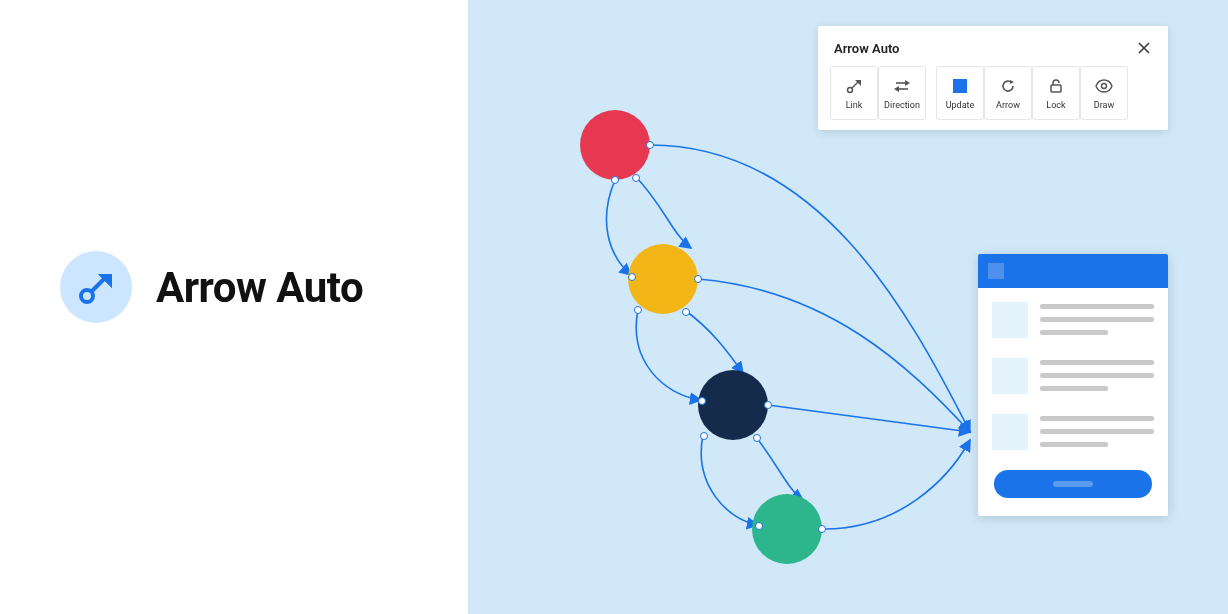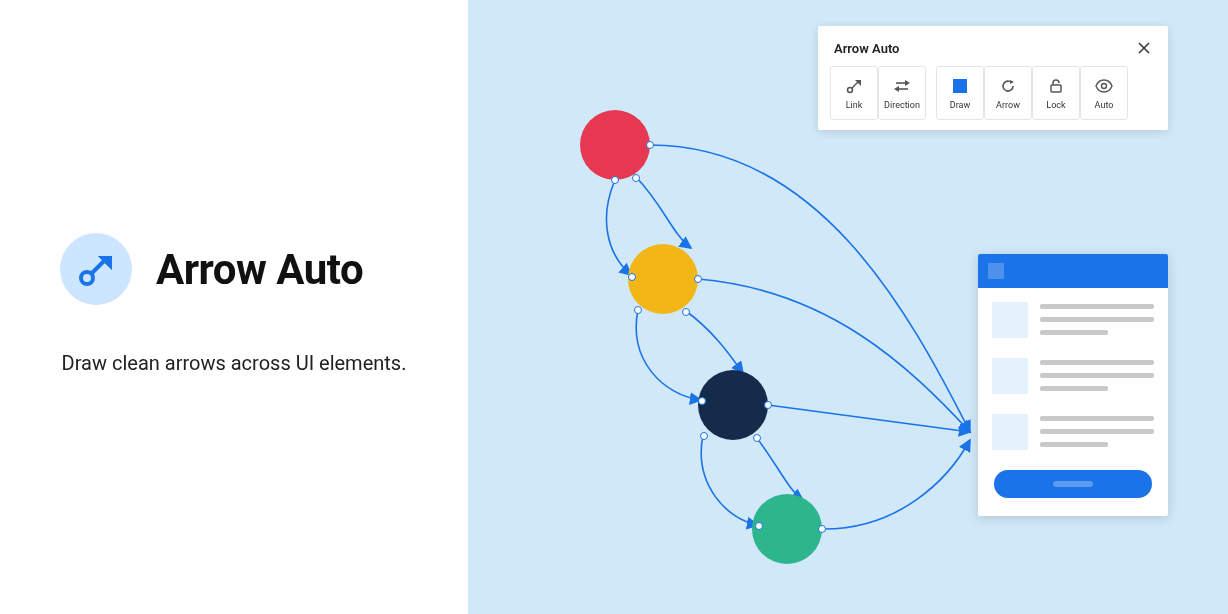--- a/index.html
+++ b/index.html
@@ -210,21 +210,20 @@
       <svg width="44" height="44" viewBox="0 0 44 44">
         <circle cx="13" cy="31" r="6" fill="none" stroke="#1a73e8" stroke-width="4"></circle>
         <line x1="17" y1="27" x2="30" y2="14" stroke="#1a73e8" stroke-width="4"></line>
         <polygon points="24,9 38,9 38,23 33,18 24,9" fill="#1a73e8"></polygon>
         <polygon points="38,9 38,23 28,13" fill="#1a73e8"></polygon>
         <polygon points="38,9 24,9 34,19" fill="#1a73e8"></polygon>
       </svg>
     </div>
     <h1 class="title">Arrow Auto</h1>
   </div>
-  <p class="subtitle">Draw clean arrows across UI elements.</p>
 </div>
 
 <div class="right">
 
   <svg class="arrows" viewBox="0 0 760 614">
     <defs>
       <marker id="ah" markerWidth="8" markerHeight="8" refX="7" refY="4" orient="auto">
         <path d="M0,0 L8,4 L0,8 z" fill="#1a73e8"></path>
       </marker>
     </defs>
@@ -298,21 +297,21 @@
             <polygon points="6,9 1,12 6,15" fill="#555"></polygon>
           </svg>
         </div>
         <div class="panel-btn-label">Direction</div>
       </div>
       <div class="gap-spacer"></div>
       <div class="panel-btn">
         <div class="panel-btn-icon">
           <div style="width:14px;height:14px;background:#1a73e8"></div>
         </div>
-        <div class="panel-btn-label">Draw</div>
+        <div class="panel-btn-label">Update</div>
       </div>
       <div class="panel-btn">
         <div class="panel-btn-icon">
           <svg width="18" height="18" viewBox="0 0 18 18">
             <path d="M14,9 A5,5 0 1 1 12.5,5.5" fill="none" stroke="#555" stroke-width="1.6"></path>
             <polygon points="11,3 15,5 11,7" fill="#555"></polygon>
           </svg>
         </div>
         <div class="panel-btn-label">Arrow</div>
       </div>
@@ -325,21 +324,21 @@
         </div>
         <div class="panel-btn-label">Lock</div>
       </div>
       <div class="panel-btn">
         <div class="panel-btn-icon">
           <svg width="18" height="14" viewBox="0 0 18 14">
             <path d="M1,7 C3,2 7,1 9,1 C11,1 15,2 17,7 C15,12 11,13 9,13 C7,13 3,12 1,7 Z" fill="none" stroke="#555" stroke-width="1.4"></path>
             <circle cx="9" cy="7" r="2.5" fill="none" stroke="#555" stroke-width="1.4"></circle>
           </svg>
         </div>
-        <div class="panel-btn-label">Auto</div>
+        <div class="panel-btn-label">Draw</div>
       </div>
     </div>
   </div>
 
   <div class="mock">
     <div class="mock-header">
       <div class="mock-header-sq"></div>
     </div>
     <div class="mock-body">
       <div class="mock-row">

